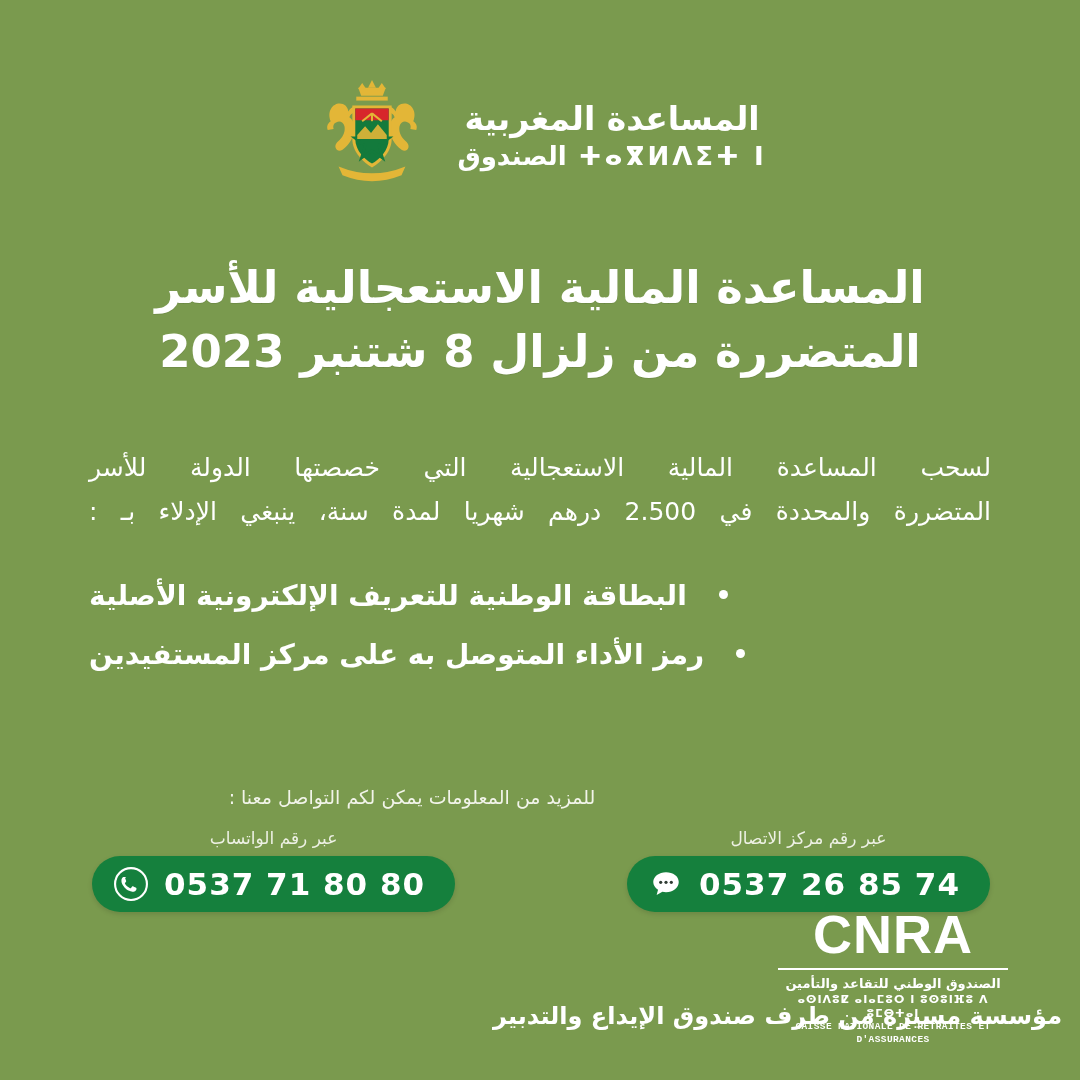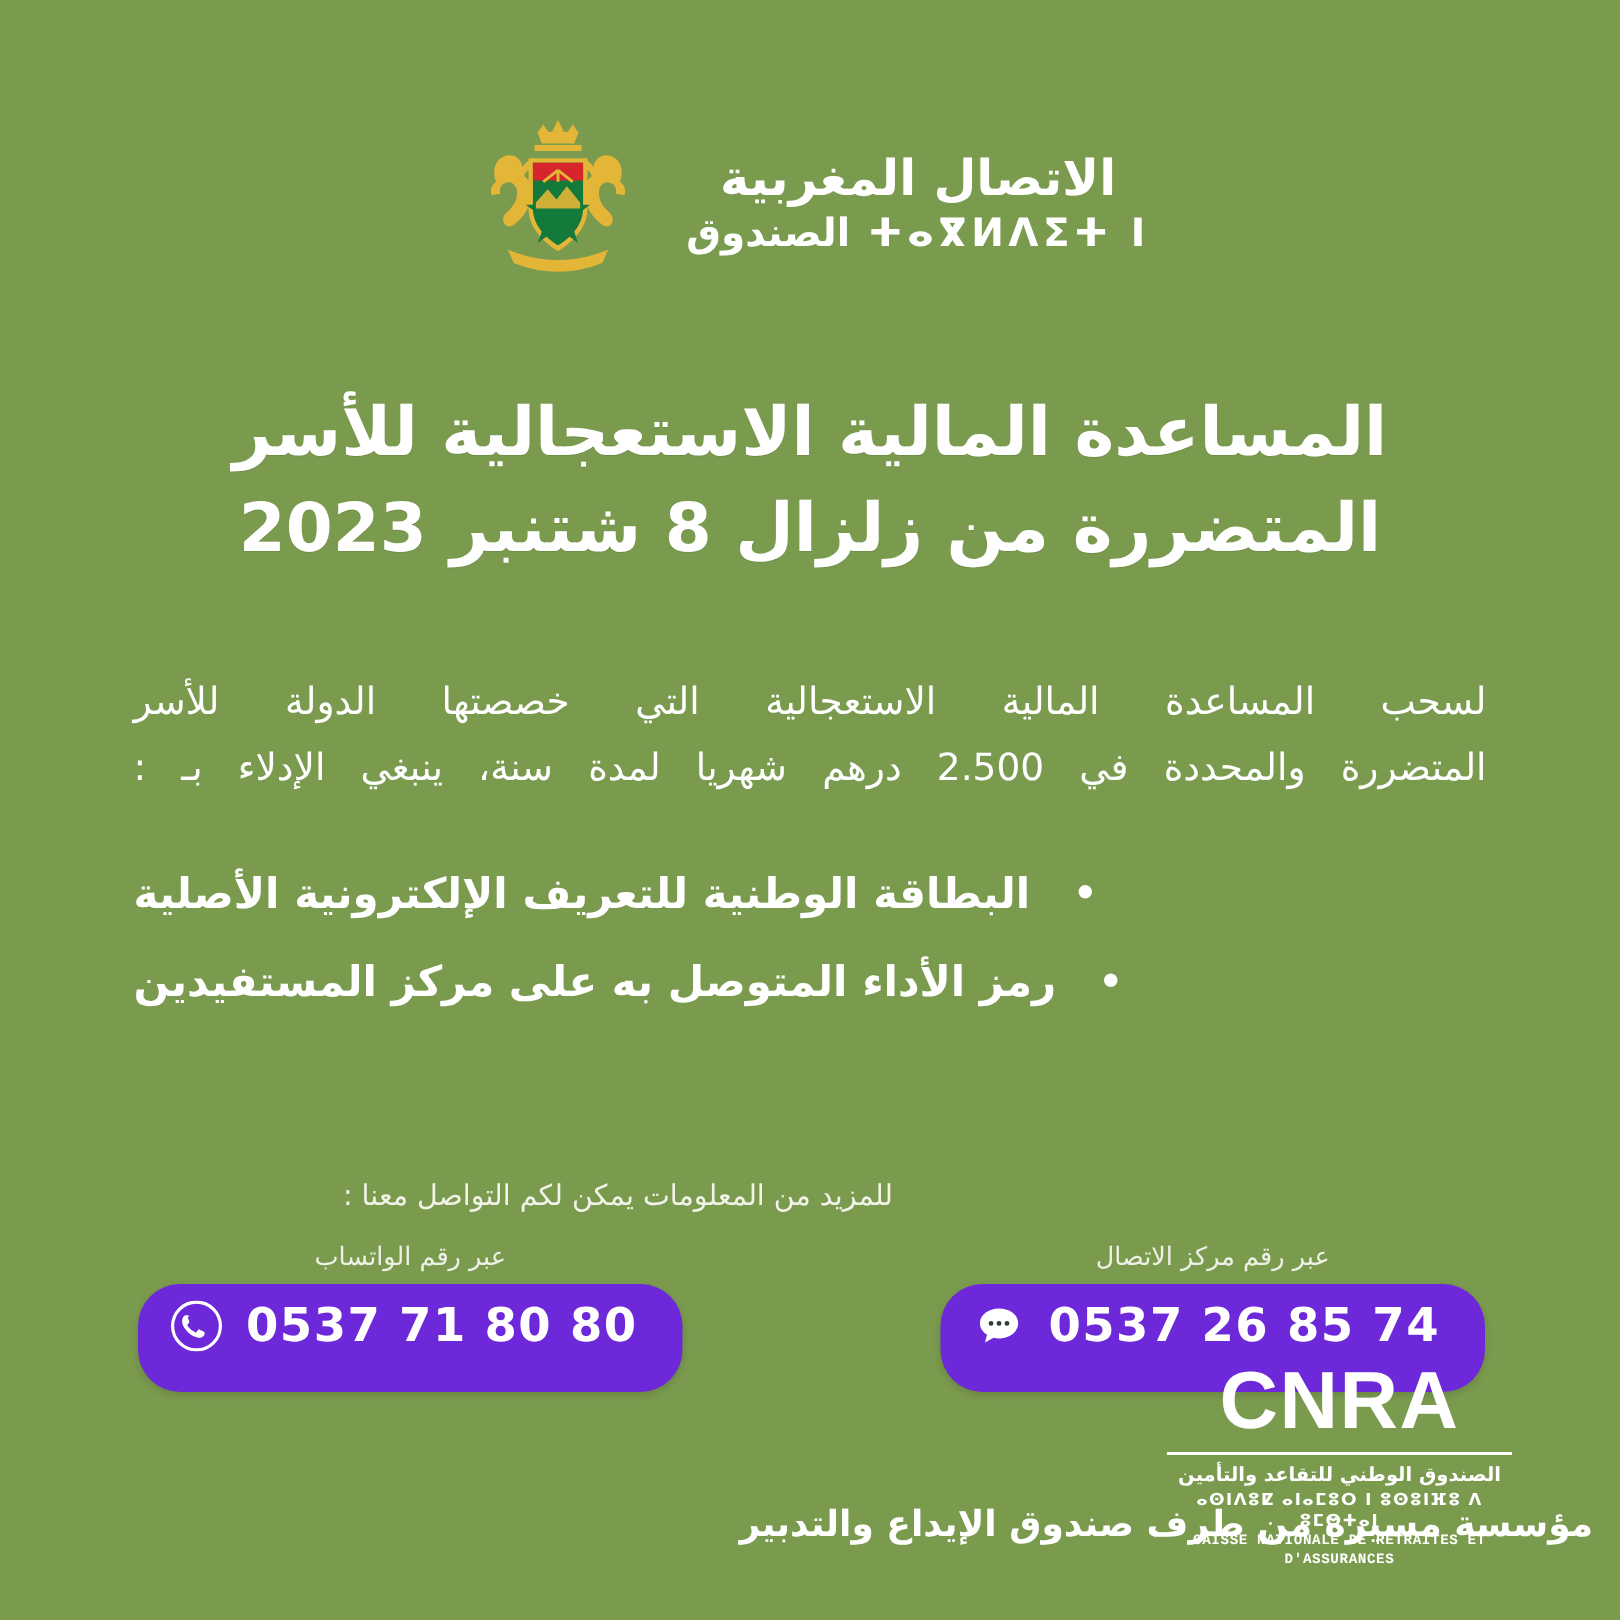--- a/index.html
+++ b/index.html
@@ -152,26 +152,26 @@
   .pill-caption {
     font-size: 17px;
     font-weight: 500;
     color: #eef1e5;
     margin-bottom: 8px;
     text-align: center;
   }
   .pill {
     height: 56px;
     border-radius: 28px;
-    background: #6d28d9;
+    background: #15803d;
     display: flex;
     flex-direction: row-reverse;
     align-items: center;
     gap: 16px;
-    padding: 0 30px 16px 22px;
+    padding: 0 30px 0 22px;
     box-shadow: 0 2px 5px rgba(0,0,0,0.13);
   }
   .pill .num {
     font-size: 31px;
     font-weight: 700;
     letter-spacing: 1px;
     color: #ffffff;
     direction: ltr;
     unicode-bidi: embed;
   }
@@ -279,21 +279,21 @@
 
         <path d="M60 50 l4.2 12.9 h13.6 l-11 8 4.2 12.9 -11 -8 -11 8 4.2 -12.9 -11 -8 h13.6 z" fill="none" stroke="#137a3c" stroke-width="2.6"></path>
 
         <path d="M45 60 l8 -9 6 7 7 -9 9 11 v4 h-30 z" fill="#e3b637" opacity="0.9"></path>
 
         <path d="M26 92 q34 14 68 0 l-4 9 q-30 12 -60 0 z" fill="#e3b637"></path>
       </svg>
     </div>
 
     <div class="kingdom-text">
-      <div class="kingdom-ar">الاتصال المغربية</div>
+      <div class="kingdom-ar">المساعدة المغربية</div>
       <div class="kingdom-tif">ⵜⴰⴳⵍⴷⵉⵜ ⵏ الصندوق</div>
     </div>
   </div>
 
   <div class="title">
     <span class="line">المساعدة المالية الاستعجالية للأسر</span>
     <span class="line">المتضررة من زلزال 8 شتنبر 2023</span>
   </div>
 
   <div class="intro">

